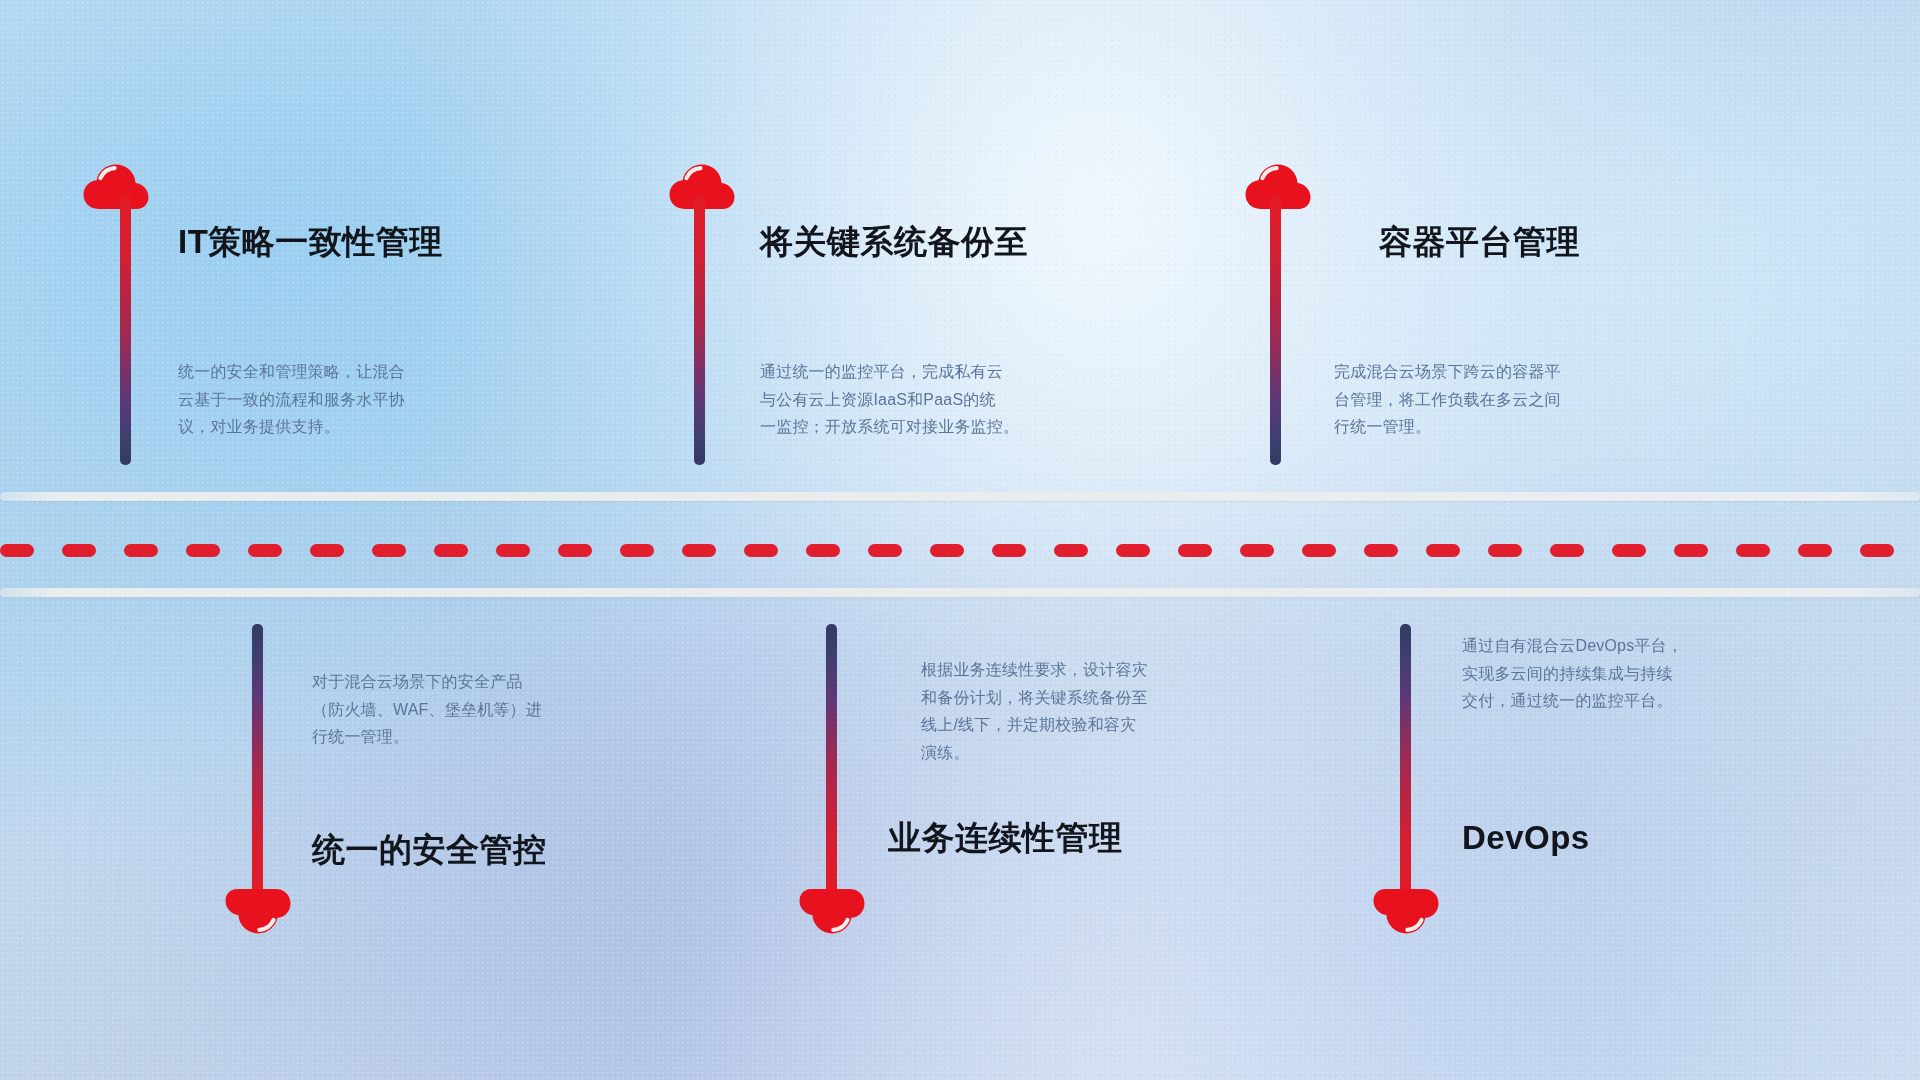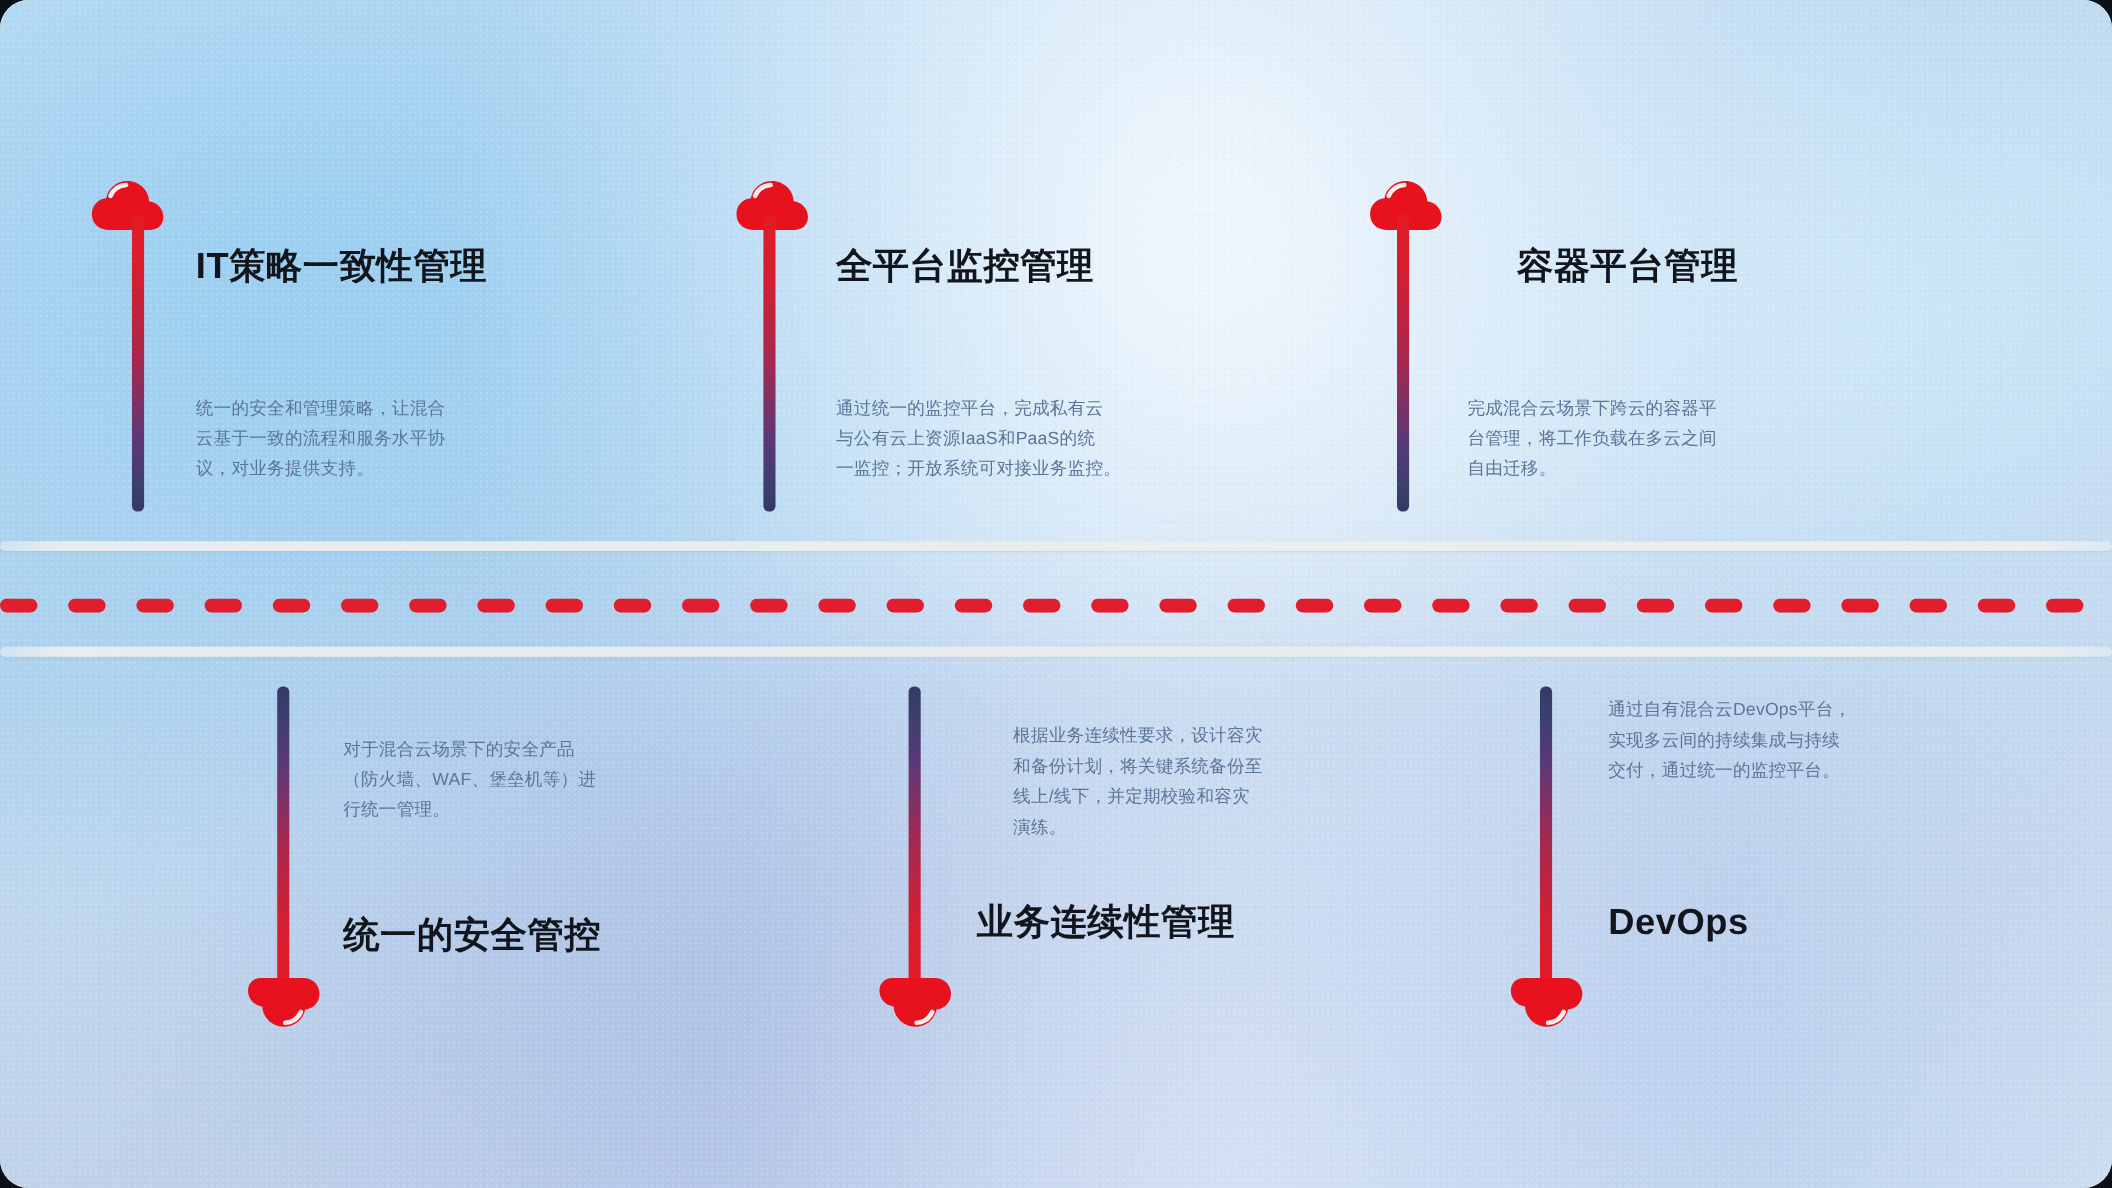--- a/index.html
+++ b/index.html
@@ -7,21 +7,20 @@
     padding: 0;
     background: #0b1016;
   }
   #stage {
     position: relative;
     width: 1920px;
     height: 1080px;
     overflow: hidden;
     font-family: "Liberation Sans", "DejaVu Sans", sans-serif;
     background: #cfe3f3;
-    border-radius: 26px;
   }
 
   
   .bg-base {
     position: absolute; inset: 0;
     background:
       linear-gradient(160deg,
         #cfe6f6 0%,
         #c4dcf1 18%,
         #b9d4ec 34%,
@@ -195,38 +194,38 @@
   </div>
 
   <div class="col">
     <div class="cloud" style="left:668px; top:160px;">
       <svg viewBox="0 0 68 50" aria-hidden="true">
         <path d="M16.5,49 C7.4,49 1.5,42.6 1.5,34.6 C1.5,26.9 7.2,20.7 14.6,20.2 C16.3,11.3 24.2,4.6 33.8,4.6 C44.4,4.6 53.0,12.7 53.6,23.0 C61.0,23.9 66.5,30.0 66.5,37.3 C66.5,43.8 62.1,49 54.6,49 Z" fill="#e8121f"></path>
         <path d="M18.5,18.0 C21.0,12.4 26.3,8.6 32.6,8.2" fill="none" stroke="#ffffff" stroke-width="4.2" stroke-linecap="round" opacity="0.92"></path>
       </svg>
     </div>
     <div class="bar bar-down" style="left:694px; top:195px; height:270px;"></div>
-    <div class="col-title" style="left:760px; top:222px;">全平台监控管理</div>
+    <div class="col-title" style="left:760px; top:222px;">将关键系统备份至</div>
     <div class="col-body" style="left:760px; top:358px; width:450px;">通过统一的监控平台，完成私有云
 与公有云上资源IaaS和PaaS的统
 一监控；开放系统可对接业务监控。</div>
   </div>
 
   <div class="col">
     <div class="cloud" style="left:1244px; top:160px;">
       <svg viewBox="0 0 68 50" aria-hidden="true">
         <path d="M16.5,49 C7.4,49 1.5,42.6 1.5,34.6 C1.5,26.9 7.2,20.7 14.6,20.2 C16.3,11.3 24.2,4.6 33.8,4.6 C44.4,4.6 53.0,12.7 53.6,23.0 C61.0,23.9 66.5,30.0 66.5,37.3 C66.5,43.8 62.1,49 54.6,49 Z" fill="#e8121f"></path>
         <path d="M18.5,18.0 C21.0,12.4 26.3,8.6 32.6,8.2" fill="none" stroke="#ffffff" stroke-width="4.2" stroke-linecap="round" opacity="0.92"></path>
       </svg>
     </div>
     <div class="bar bar-down" style="left:1270px; top:195px; height:270px;"></div>
     <div class="col-title" style="left:1334px; top:222px;margin-left:45px;">容器平台管理</div>
     <div class="col-body" style="left:1334px; top:358px; width:440px;">完成混合云场景下跨云的容器平
 台管理，将工作负载在多云之间
-自由迁移。</div>
+行统一管理。</div>
   </div>
 
   <div class="divider">
     <div class="rail rail-top"></div>
     <div class="dash-line" id="dash-line">
         <span class="dash" style="left: 0px; width: 34px; background: rgb(224, 30, 45);"></span>
         <span class="dash" style="left: 62px; width: 34px; background: rgb(224, 30, 45);"></span>
         <span class="dash" style="left: 124px; width: 34px; background: rgb(224, 30, 45);"></span>
         <span class="dash" style="left: 186px; width: 34px; background: rgb(224, 30, 45);"></span>
         <span class="dash" style="left: 248px; width: 34px; background: rgb(224, 30, 45);"></span>

